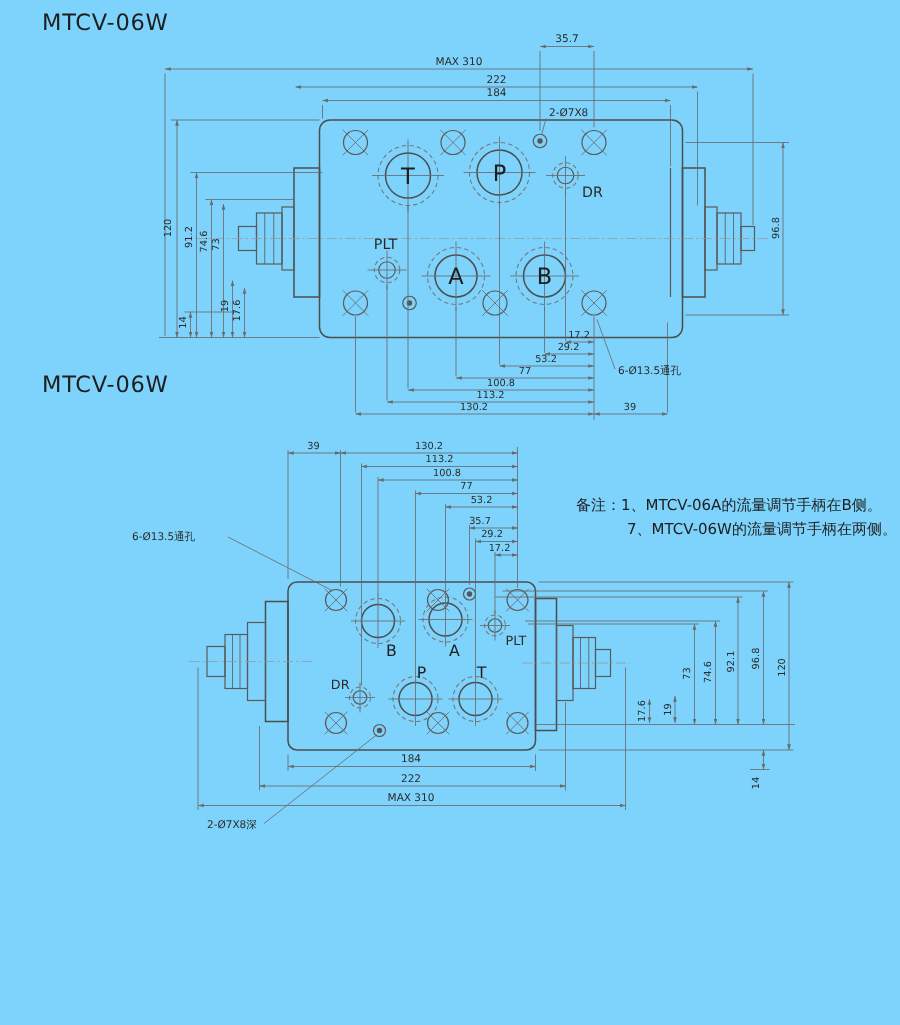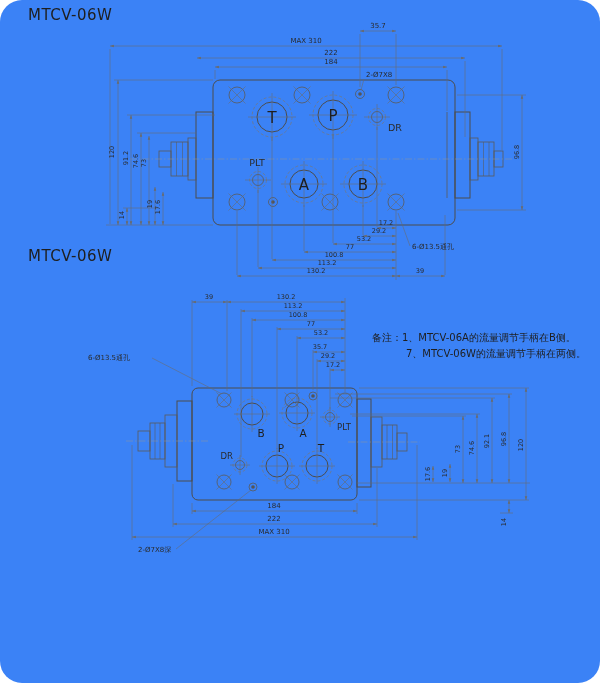--- a/index.html
+++ b/index.html
@@ -1,20 +1,20 @@
 <!DOCTYPE html>
 <html><head>
 <meta charset="utf-8">
 <style>
   html,body{margin:0;padding:0;background:#fff;}
-  .page{position:relative;width:600px;height:683px;background:#3b82f6;overflow:hidden;
-        font-family:"DejaVu Sans",sans-serif;border-radius:22px;}
+  .page{position:relative;width:600px;height:683px;background:#7dd3fc;overflow:hidden;
+        font-family:"DejaVu Sans",sans-serif;}
   .title{position:absolute;left:28px;font-size:15px;color:#1e1e1e;letter-spacing:.5px;}
   .t1{top:6px;} .t2{top:247px;}
-  .notes{position:absolute;left:372px;top:330px;width:216px;font-size:10px;color:#1e1e1e;
+  .notes{position:absolute;left:384px;top:330px;width:216px;font-size:10px;color:#1e1e1e;
          line-height:1.6;white-space:nowrap;}
   .notes .n2{padding-left:34px;}
   svg{position:absolute;left:0;top:0;}
   .o{stroke:#4d4d4d;fill:none;stroke-width:1;}
   .o2{stroke:#5a5a5a;fill:none;stroke-width:.8;}
   .d{stroke:#6a6a6a;fill:none;stroke-width:.55;}
   .dm{stroke:#6a6a6a;fill:none;stroke-width:.55;marker-start:url(#ar);marker-end:url(#ar);}
   .cl{stroke:#979797;fill:none;stroke-width:.5;stroke-dasharray:7 2 1.5 2;}
   .dc{stroke:#777;fill:none;stroke-width:.7;stroke-dasharray:3 2;}
   .hx{stroke:#5a5a5a;stroke-width:.55;}

